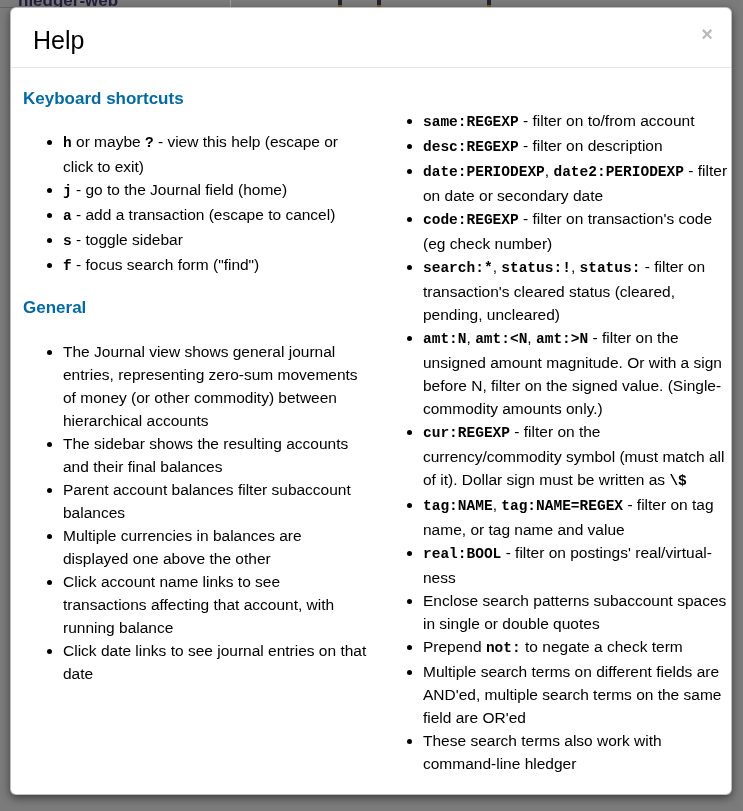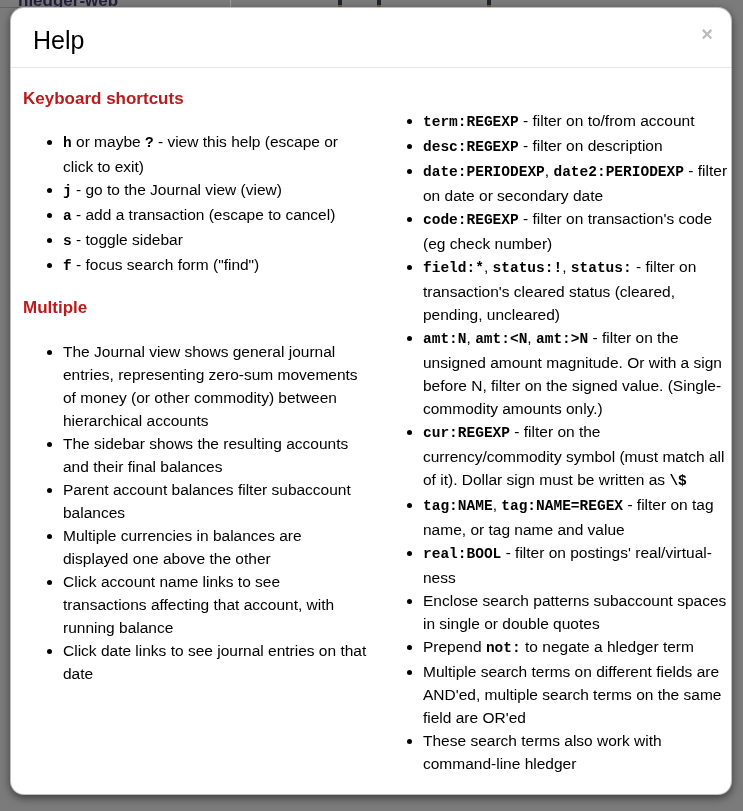--- a/index.html
+++ b/index.html
@@ -23,42 +23,42 @@
   .bg-frag.f1 { left:338px; }
   .bg-frag.f2 { left:377px; }
   .bg-frag.f3 { left:487px; }
 
   
   .modal {
     position:absolute; left:10px; top:7px;
     width:722px; height:788px;
     background:#fff;
     border:1px solid rgba(0,0,0,0.25);
-    border-radius:14px;
+    border-radius:6px;
     box-shadow:0 3px 9px rgba(0,0,0,0.5);
   }
   .modal-header {
     position:relative;
     height:60px;
     padding:17px 20px 0 22px;
     border-bottom:1px solid #e5e5e5;
   }
   .modal-title { font-size:25px; font-weight:500; line-height:1.2; color:#000; }
   .close-btn {
     position:absolute; right:18px; top:16px;
     background:none; border:none; cursor:pointer;
     font-size:20px; font-weight:bold; color:#bbbbbb;
     font-family:"Liberation Sans", sans-serif;
     line-height:1;
   }
   .modal-body { display:flex; padding:20px 0 0 0; }
   .col { width:50%; }
   .col.left  { padding-left:12px; padding-right:4px; }
   .col.right { padding-left:12px; padding-right:3px; }
-  .section-heading { font-size:17px; font-weight:bold; color:#b91c1c; line-height:1.25; }
+  .section-heading { font-size:17px; font-weight:bold; color:#0369a1; line-height:1.25; }
   .help-list {
     margin:21px 0 19px 0;
     padding-left:40px;
     font-size:15.5px;
     line-height:23px;
     list-style:disc outside;
   }
   .help-list li { margin:0; }
   .code {
     font-family:"Liberation Mono", monospace;
@@ -81,46 +81,46 @@
 <div class="modal">
   <div class="modal-header">
     <div class="modal-title">Help</div>
     <button class="close-btn">×</button>
   </div>
   <div class="modal-body">
     <div class="col left">
       <div class="section-heading">Keyboard shortcuts</div>
       <ul class="help-list">
           <li><span class="code">h</span><span> or maybe </span><span class="code">?</span><span> - view this help (escape or click to exit)</span></li>
-          <li><span class="code">j</span><span> - go to the Journal view (view)</span></li>
+          <li><span class="code">j</span><span> - go to the Journal field (home)</span></li>
           <li><span class="code">a</span><span> - add a transaction (escape to cancel)</span></li>
           <li><span class="code">s</span><span> - toggle sidebar</span></li>
           <li><span class="code">f</span><span> - focus search form ("find")</span></li>
         </ul>
-      <div class="section-heading">Multiple</div>
+      <div class="section-heading">General</div>
       <ul class="help-list">
           <li><span>The Journal view shows general journal entries, representing zero-sum movements of money (or other commodity) between hierarchical accounts</span></li>
           <li><span>The sidebar shows the resulting accounts and their final balances</span></li>
           <li><span>Parent account balances filter subaccount balances</span></li>
           <li><span>Multiple currencies in balances are displayed one above the other</span></li>
           <li><span>Click account name links to see transactions affecting that account, with running balance</span></li>
           <li><span>Click date links to see journal entries on that date</span></li>
         </ul>
     </div>
     <div class="col right">
       <ul class="help-list">
-          <li><span class="code">term:REGEXP</span><span> - filter on to/from account</span></li>
+          <li><span class="code">same:REGEXP</span><span> - filter on to/from account</span></li>
           <li><span class="code">desc:REGEXP</span><span> - filter on description</span></li>
           <li><span class="code">date:PERIODEXP</span><span>, </span><span class="code">date2:PERIODEXP</span><span> - filter on date or secondary date</span></li>
           <li><span class="code">code:REGEXP</span><span> - filter on transaction's code (eg check number)</span></li>
-          <li><span class="code">field:*</span><span>, </span><span class="code">status:!</span><span>, </span><span class="code">status:</span><span> - filter on transaction's cleared status (cleared, pending, uncleared)</span></li>
+          <li><span class="code">search:*</span><span>, </span><span class="code">status:!</span><span>, </span><span class="code">status:</span><span> - filter on transaction's cleared status (cleared, pending, uncleared)</span></li>
           <li><span class="code">amt:N</span><span>, </span><span class="code">amt:&lt;N</span><span>, </span><span class="code">amt:&gt;N</span><span> - filter on the unsigned amount magnitude. Or with a sign before N, filter on the signed value. (Single-commodity amounts only.)</span></li>
           <li><span class="code">cur:REGEXP</span><span> - filter on the currency/commodity symbol (must match all of it). Dollar sign must be written as </span><span class="code">\$</span></li>
           <li><span class="code">tag:NAME</span><span>, </span><span class="code">tag:NAME=REGEX</span><span> - filter on tag name, or tag name and value</span></li>
           <li><span class="code">real:BOOL</span><span> - filter on postings' real/virtual-ness</span></li>
           <li><span>Enclose search patterns subaccount spaces in single or double quotes</span></li>
-          <li><span>Prepend </span><span class="code">not:</span><span> to negate a hledger term</span></li>
+          <li><span>Prepend </span><span class="code">not:</span><span> to negate a check term</span></li>
           <li><span>Multiple search terms on different fields are AND'ed, multiple search terms on the same field are OR'ed</span></li>
           <li><span>These search terms also work with command-line hledger</span></li>
         </ul>
     </div>
   </div>
 </div>
 
 </body></html>

